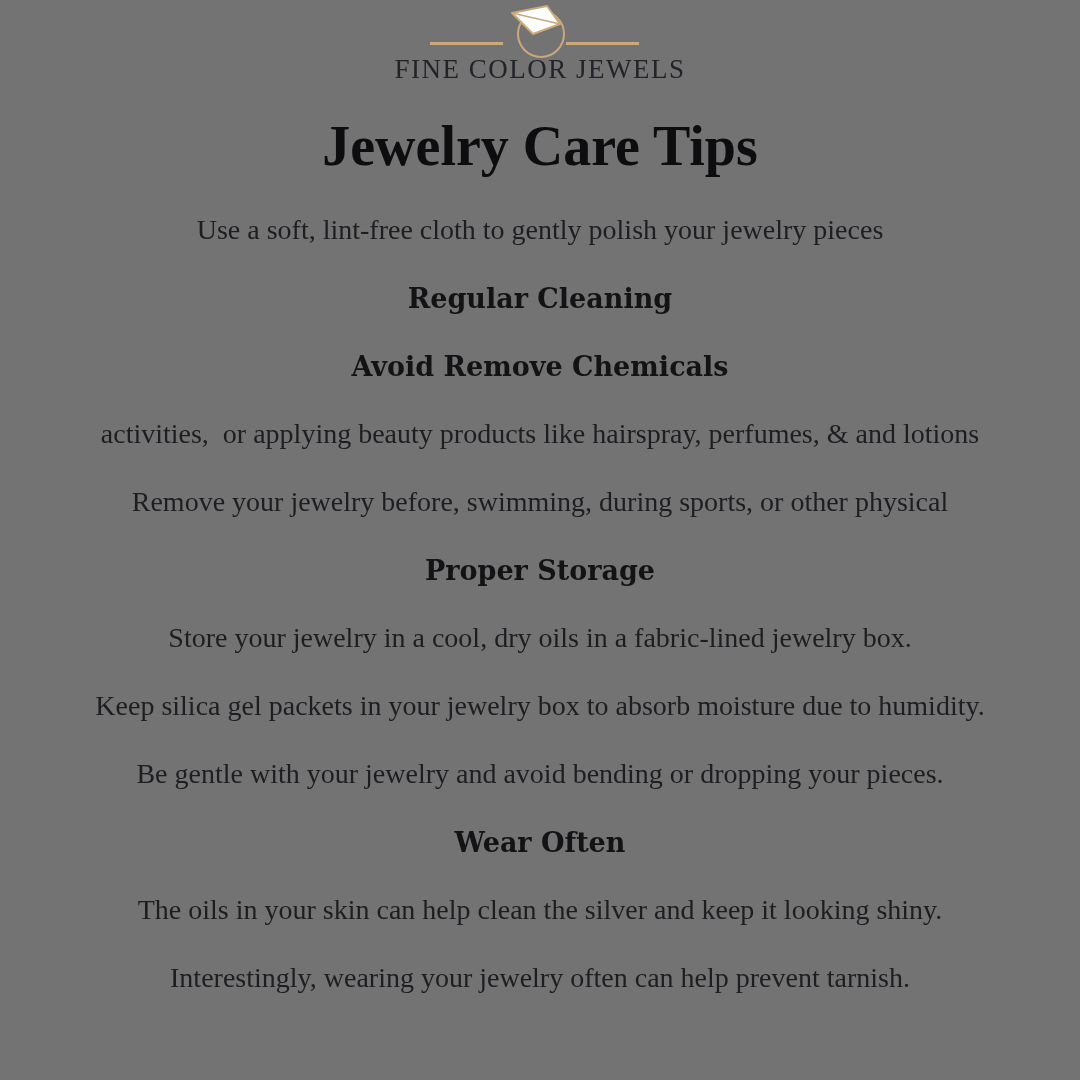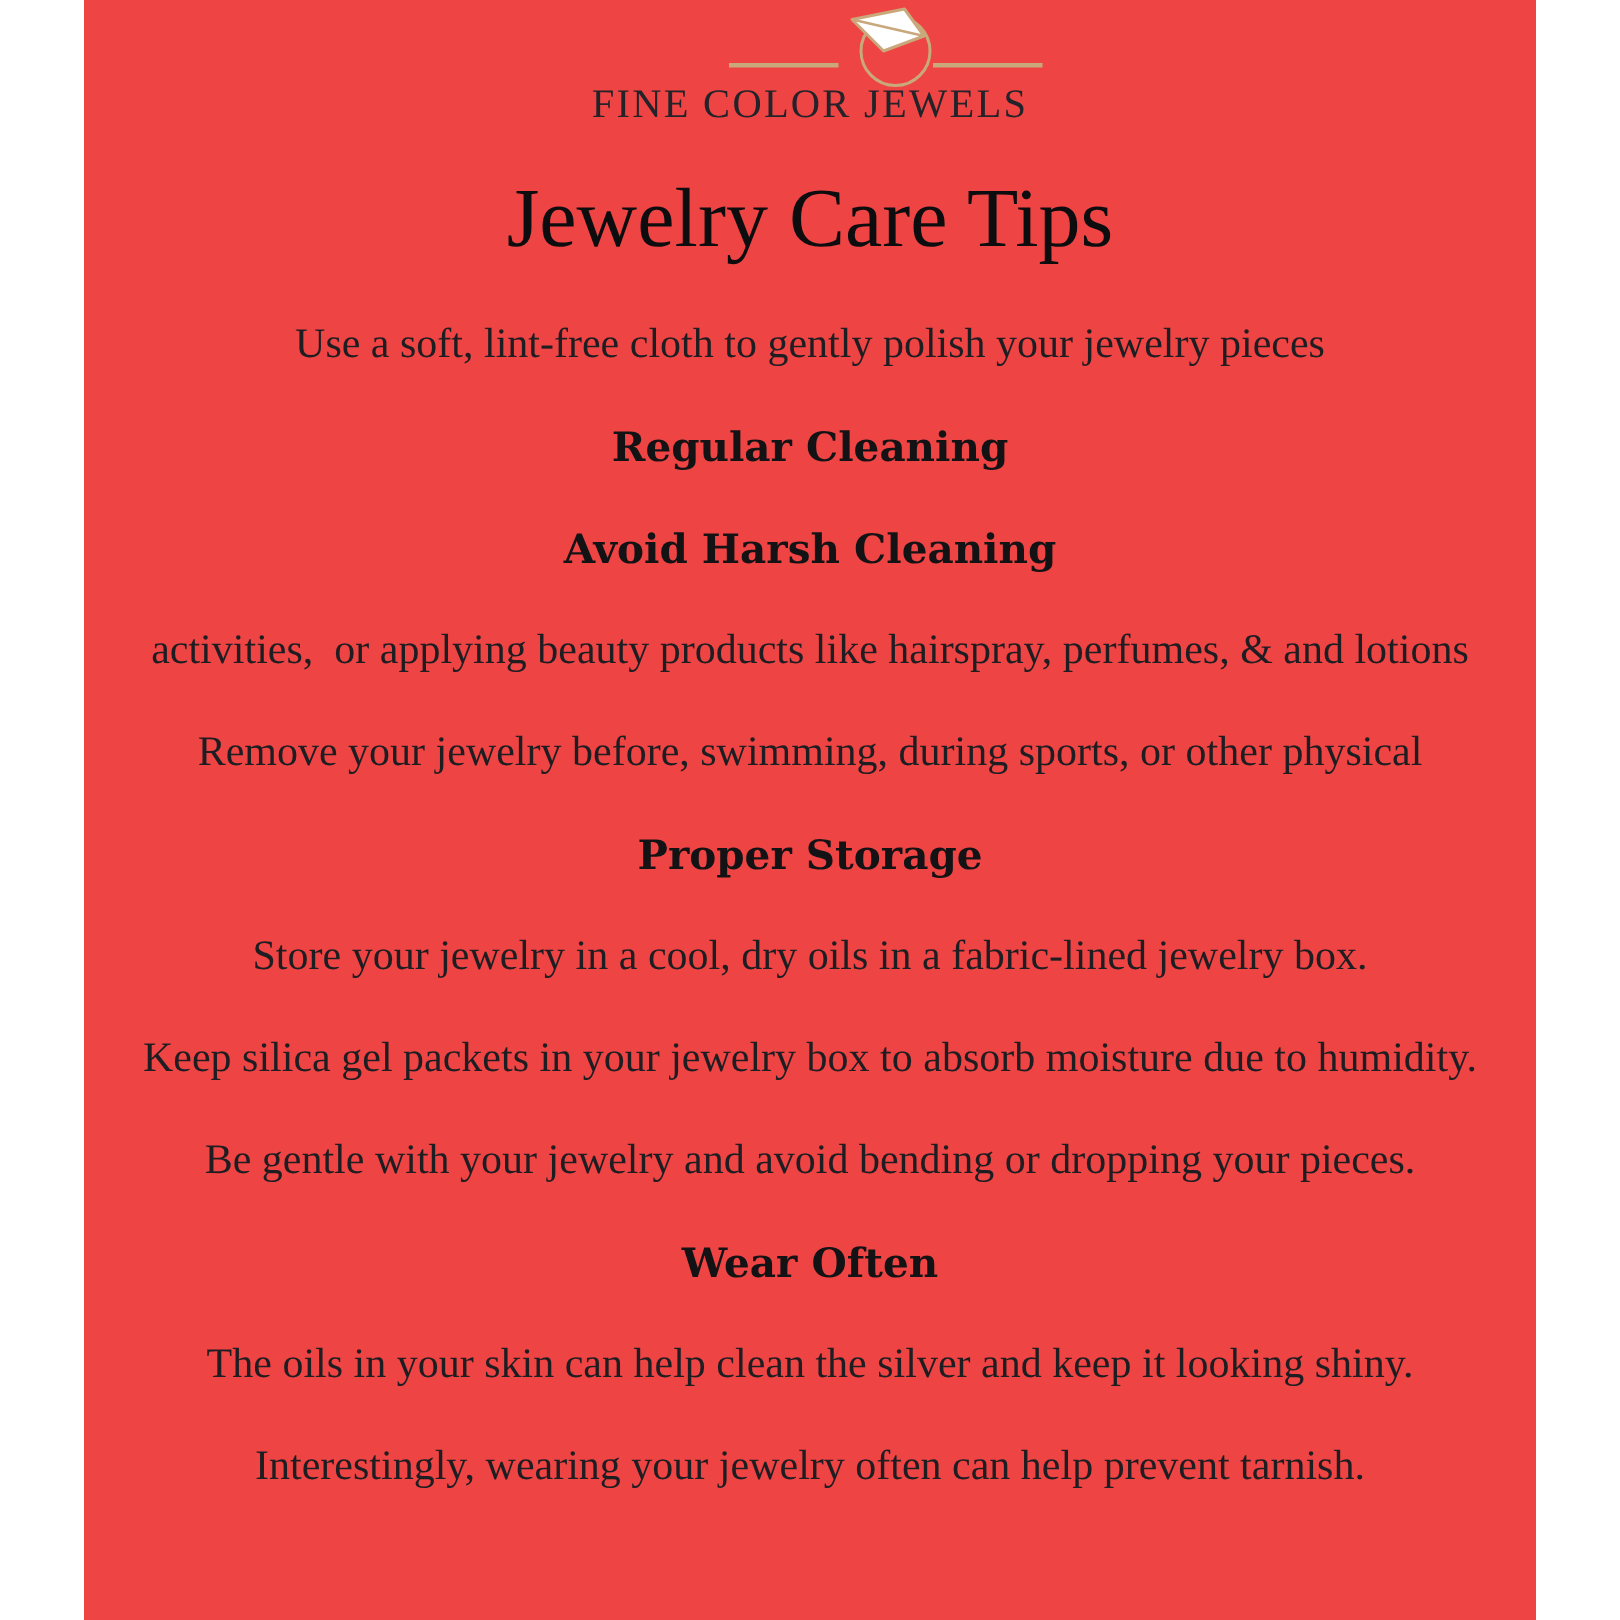--- a/index.html
+++ b/index.html
@@ -2,24 +2,24 @@
 <html><head>
 <meta charset="utf-8">
 <style>
   html, body {
     margin: 0;
     padding: 0;
     background: #ffffff;
   }
   .page {
     position: relative;
-    width: 968px;
+    width: 1080px;
     height: 1080px;
     margin: 0 auto;
-    background: #ef4444;
+    background: #737373;
     overflow: hidden;
     font-family: "Liberation Serif", serif;
     --accent: #c9a87c;
     --ink: #1c1c1f;
     --title-color: #0d0d10;
   }
 
   
   .logo-icon {
     position: absolute;
@@ -51,21 +51,21 @@
     white-space: pre;
   }
 
   .page-title {
     position: absolute;
     top: 114px;
     left: 0;
     width: 100%;
     text-align: center;
     font-family: "Liberation Serif", serif;
-    font-weight: normal;
+    font-weight: bold;
     font-size: 56px;
     line-height: 64px;
     color: var(--title-color);
     white-space: pre;
   }
 
   
   .content {
     position: absolute;
     top: 196px;
@@ -105,21 +105,21 @@
   </svg>
   <div class="rule rule-right"></div>
 
   <div class="brand-name">FINE COLOR JEWELS</div>
 
   <div class="page-title">Jewelry Care Tips</div>
 
   <div class="content">
       <div class="line body">Use a soft, lint-free cloth to gently polish your jewelry pieces</div>
       <div class="line heading">Regular Cleaning</div>
-      <div class="line heading">Avoid Harsh Cleaning</div>
+      <div class="line heading">Avoid Remove Chemicals</div>
       <div class="line body">activities,  or applying beauty products like hairspray, perfumes, &amp; and lotions</div>
       <div class="line body">Remove your jewelry before, swimming, during sports, or other physical</div>
       <div class="line heading">Proper Storage</div>
       <div class="line body">Store your jewelry in a cool, dry oils in a fabric-lined jewelry box.</div>
       <div class="line body">Keep silica gel packets in your jewelry box to absorb moisture due to humidity.</div>
       <div class="line body">Be gentle with your jewelry and avoid bending or dropping your pieces.</div>
       <div class="line heading">Wear Often</div>
       <div class="line body">The oils in your skin can help clean the silver and keep it looking shiny.</div>
       <div class="line body">Interestingly, wearing your jewelry often can help prevent tarnish.</div>
     </div>

